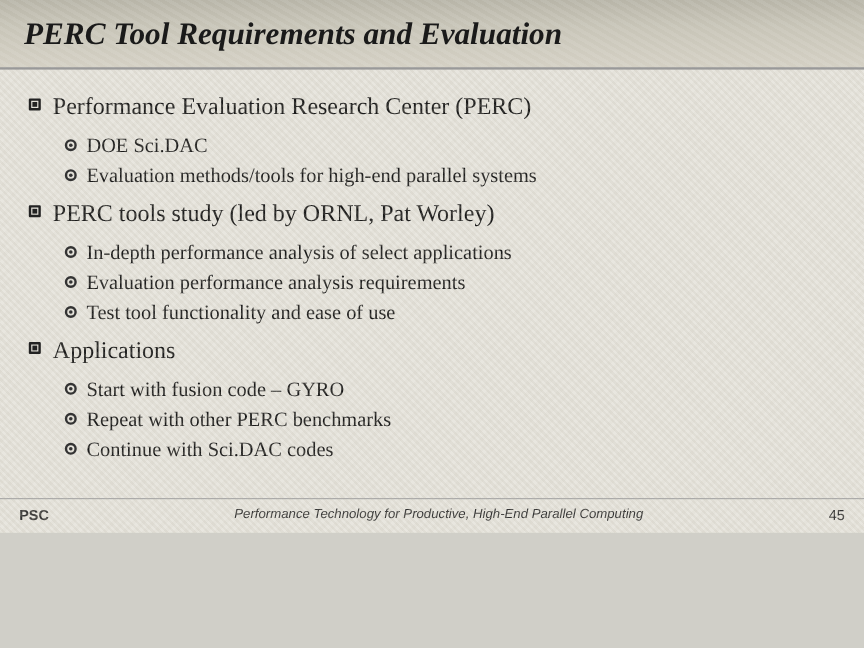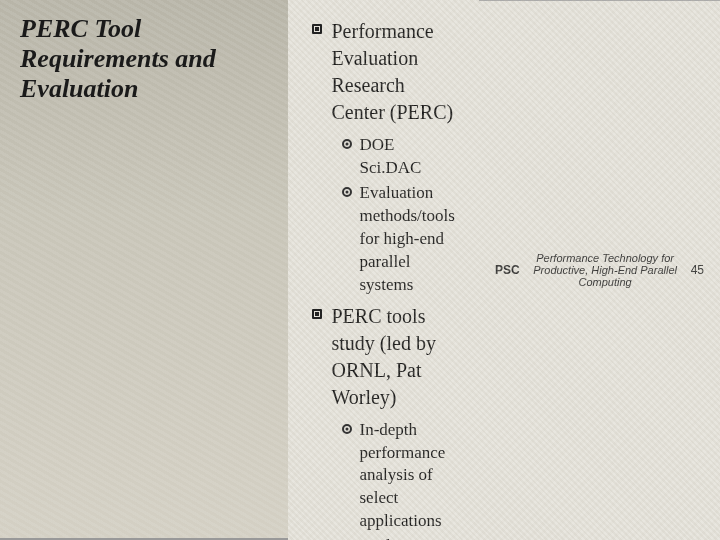--- a/index.html
+++ b/index.html
@@ -11,24 +11,24 @@
     body {
       width: 720px;
       height: 540px;
       background: #d0cfc8;
       font-family: 'Times New Roman', Times, serif;
       overflow: hidden;
     }
 
     .slide {
       width: 720px;
-      height: 540px;
+      height: 444px;
       background: #e8e6df;
       display: flex;
-      flex-direction: row;
+      flex-direction: column;
       position: relative;
     }
 
     
     .slide::before {
       content: '';
       position: absolute;
       top: 0; left: 0; right: 0; bottom: 0;
       background:
         repeating-linear-gradient(

